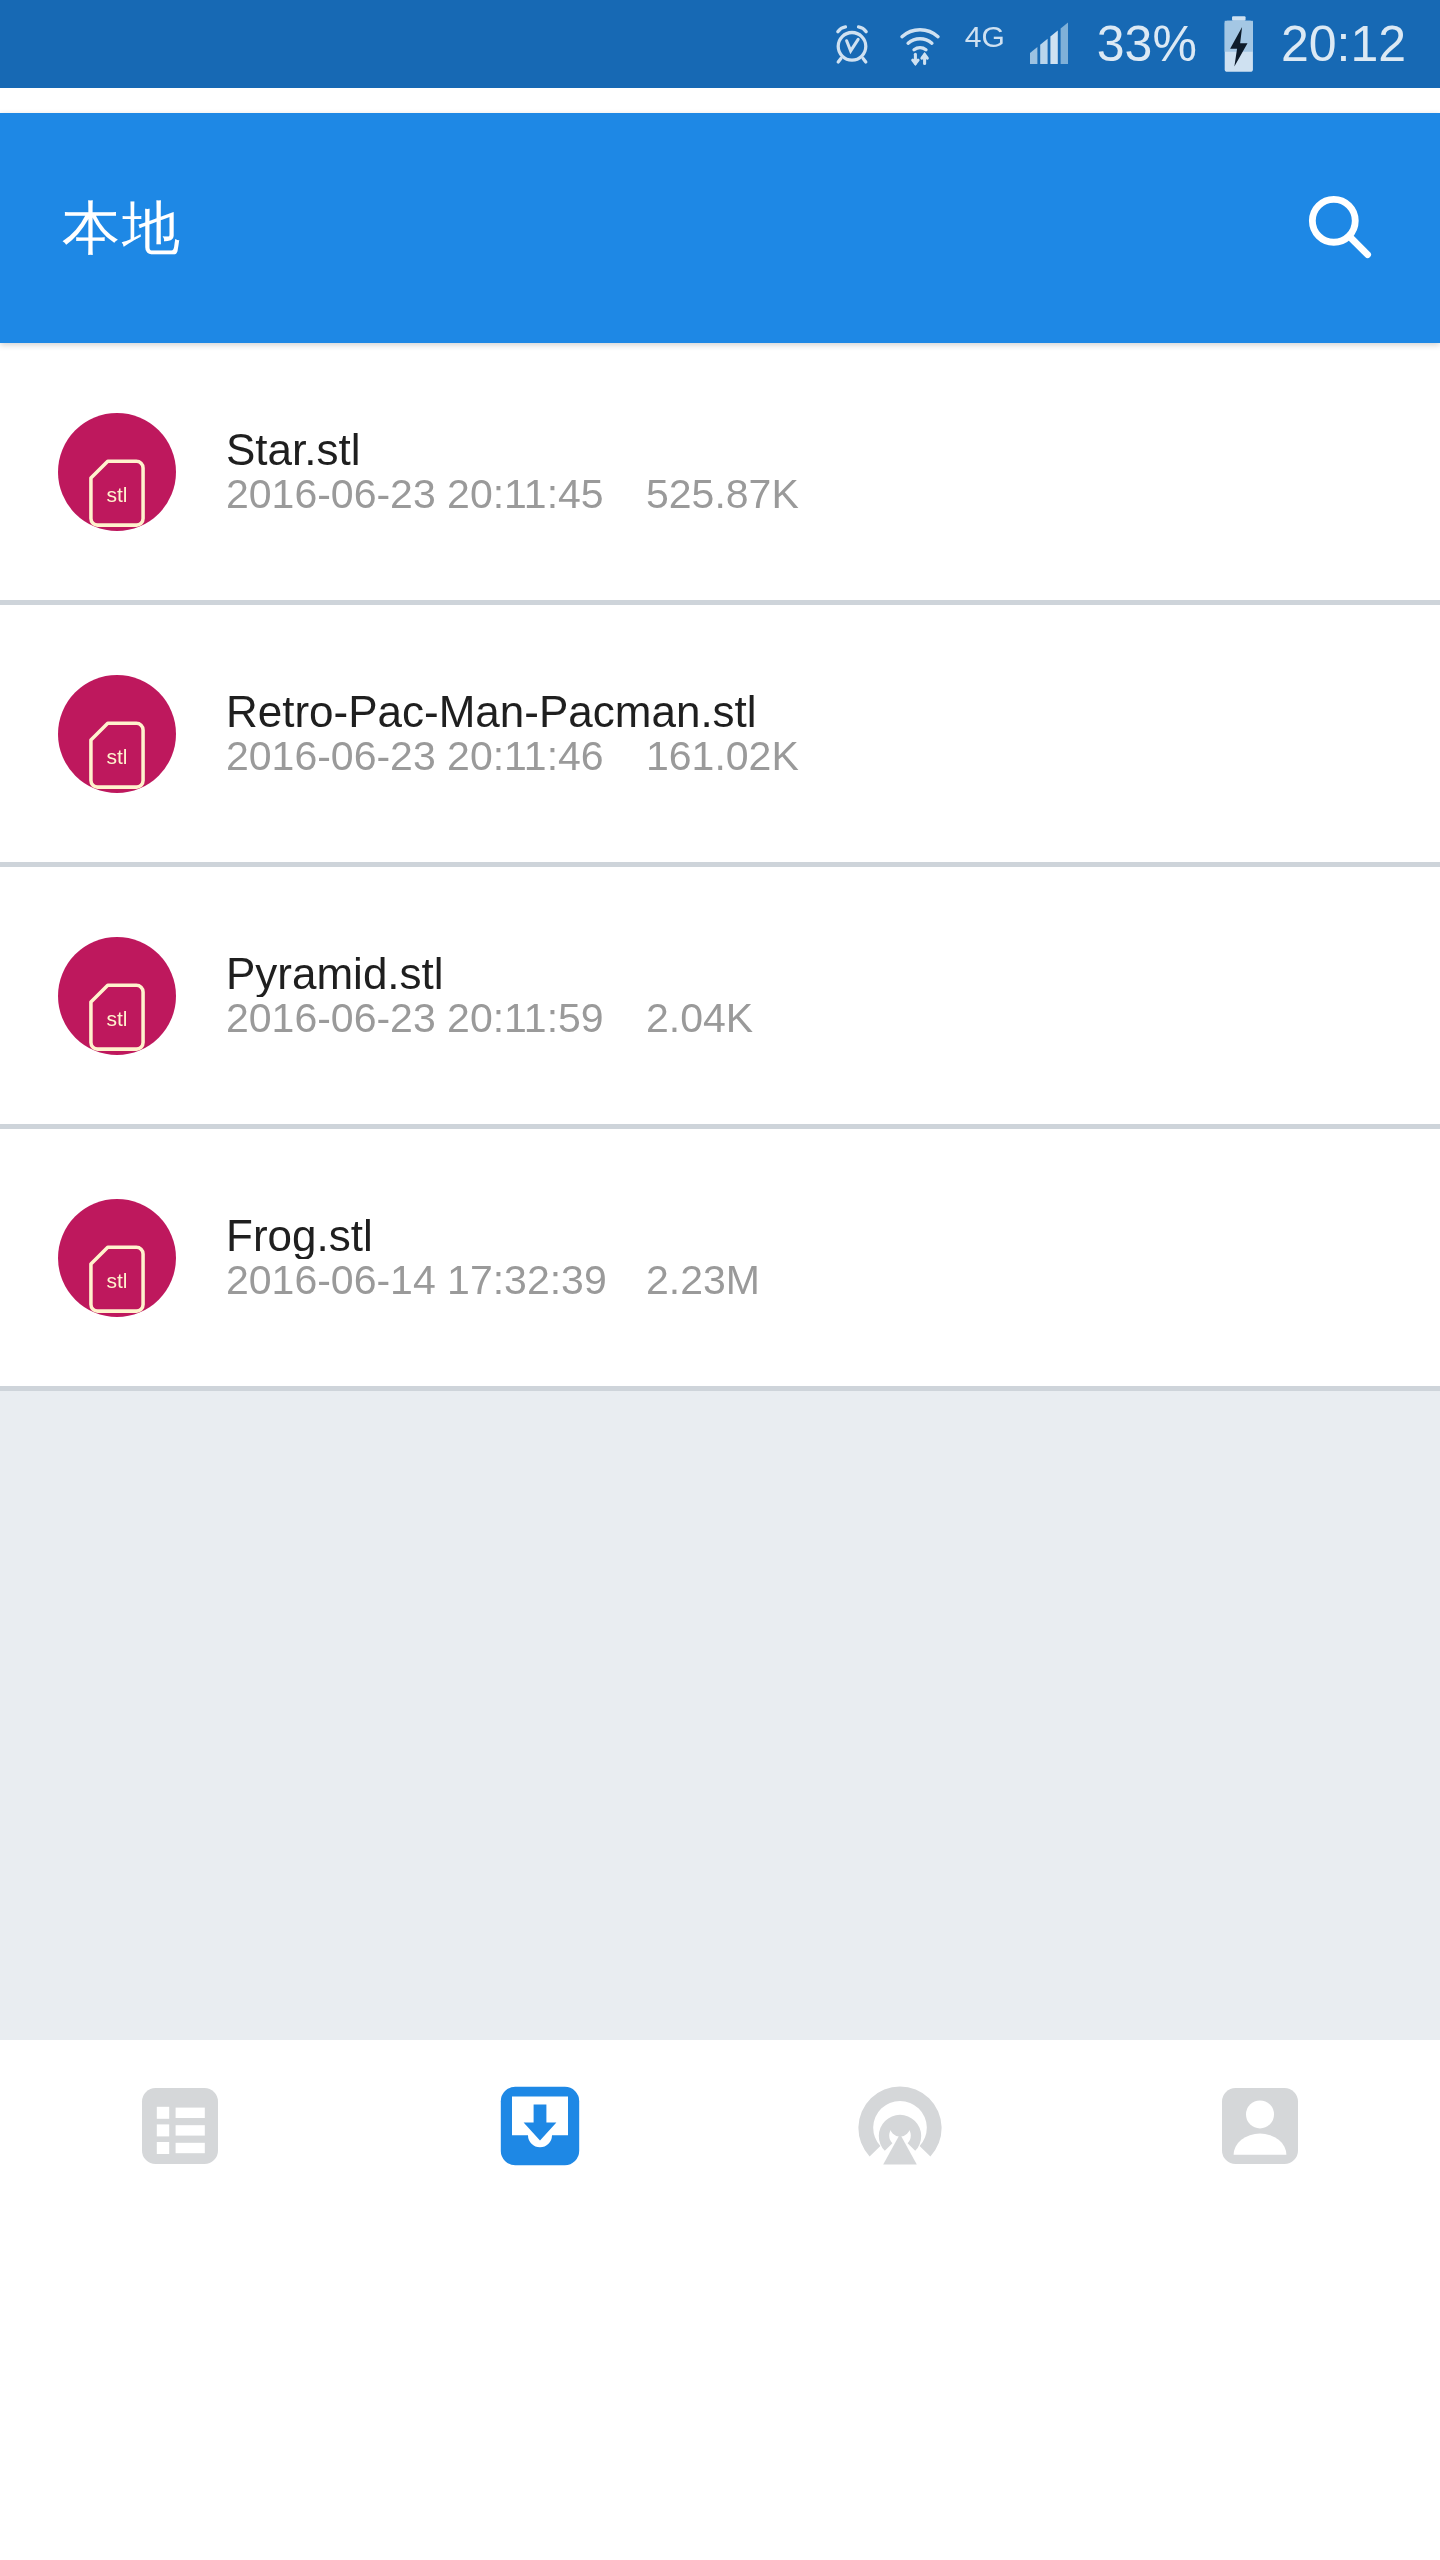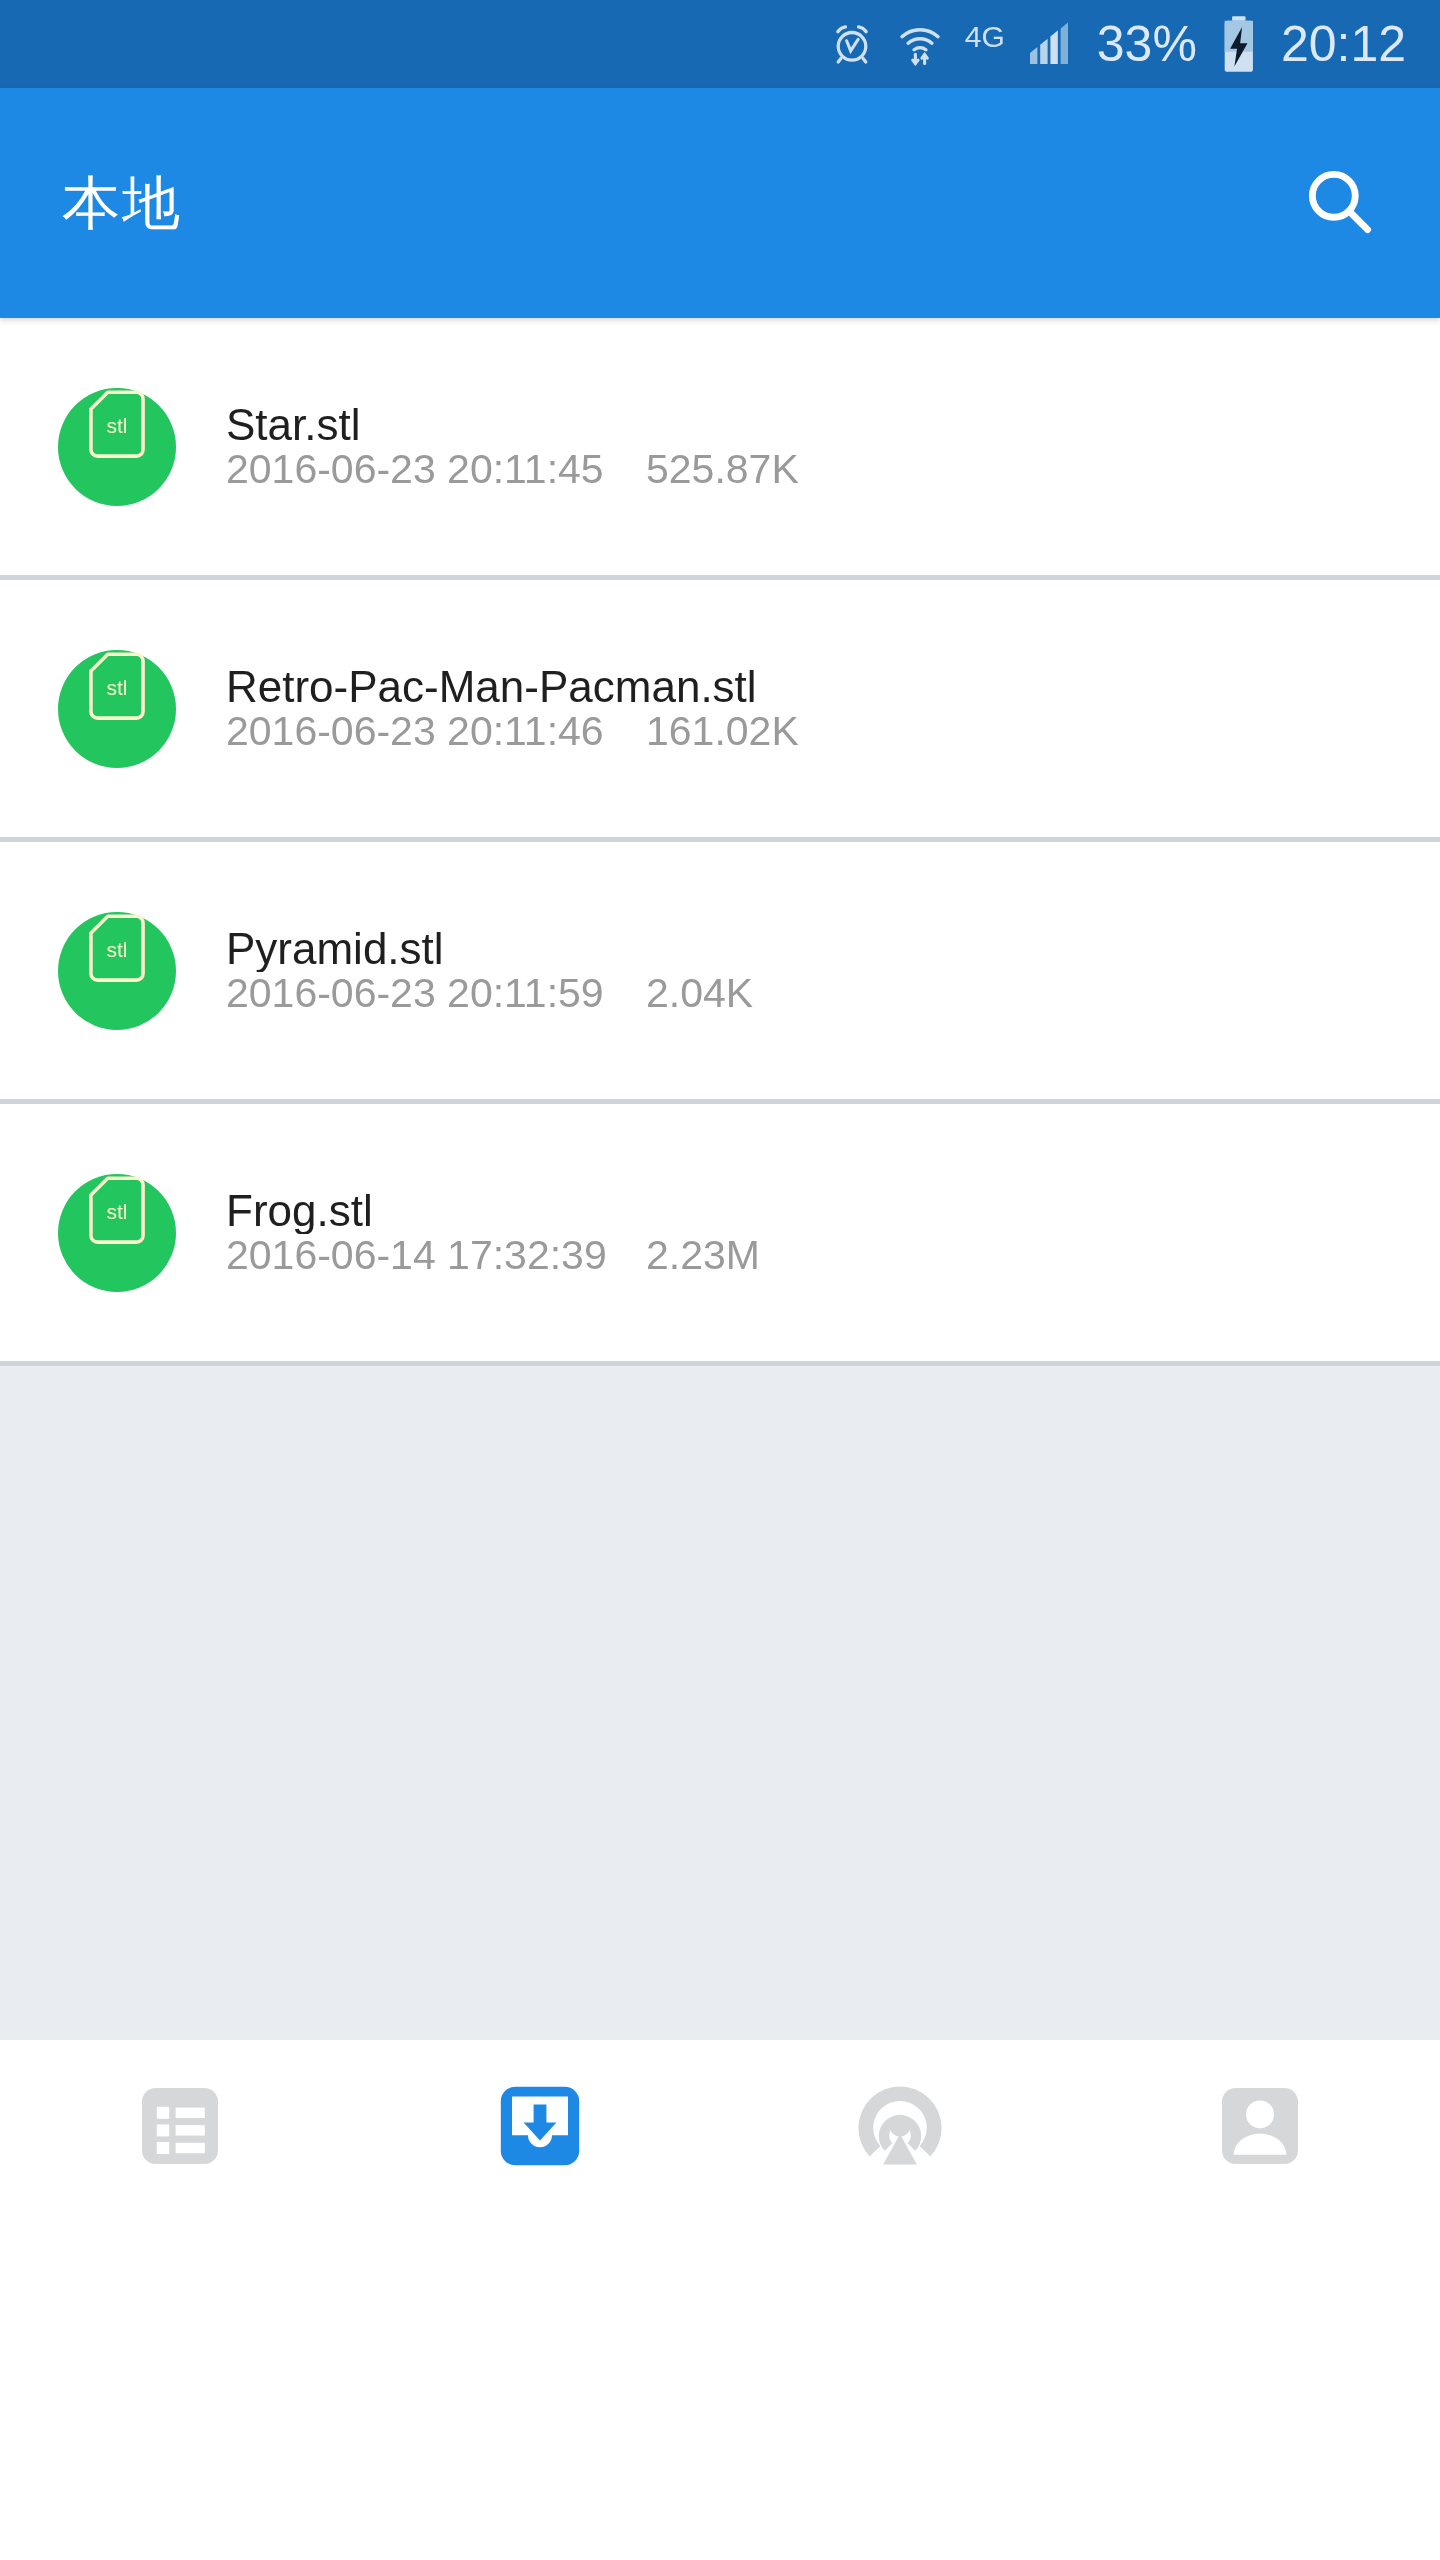--- a/index.html
+++ b/index.html
@@ -26,21 +26,21 @@
   }
   .sb-net { color:#cfe1f1; font-size:30px; font-weight:400; line-height:1; padding-bottom:14px; }
 
   
   .app-bar {
     height:230px; flex:0 0 230px;
     background:#1e88e5;
     display:flex; align-items:center; justify-content:space-between;
     padding:0 46px 0 62px;
     box-shadow:0 2px 6px rgba(0,0,0,0.18);
-    position:relative; z-index:5;
+    position:relative; z-index:5;margin-top:25px;
   }
   .app-title {
     color:#ffffff; font-size:58px; font-weight:400;
     letter-spacing:2px; line-height:1;
   }
   .search-btn {
     width:110px; height:110px;
     display:flex; align-items:center; justify-content:center;
   }
 
@@ -50,22 +50,22 @@
     height:262px;
     background:#ffffff;
     display:flex; align-items:center;
     padding-left:58px; padding-right:40px;
     border-bottom:5px solid #ced4da;
     position:relative;
   }
   .file-icon {
     width:118px; height:118px; flex:0 0 118px;
     border-radius:50%;
-    background:#22c55e;
-    display:flex; align-items:flex-start; justify-content:center;
+    background:#be185d;
+    display:flex; align-items:flex-end; justify-content:center;
     margin-right:50px;
   }
   .file-meta { flex:1 1 auto; min-width:0; display:flex; flex-direction:column; justify-content:center; }
   .file-name {
     font-size:44px; color:#1f1f1f; line-height:1.05;
     white-space:nowrap; overflow:hidden; text-overflow:ellipsis;
   }
   .file-sub { display:flex; align-items:baseline; }
   .file-date { font-size:41px; color:#9a9a9a; line-height:1.05; width:420px; flex:0 0 420px; }
   .file-size { font-size:41px; color:#9a9a9a; line-height:1.05; }

